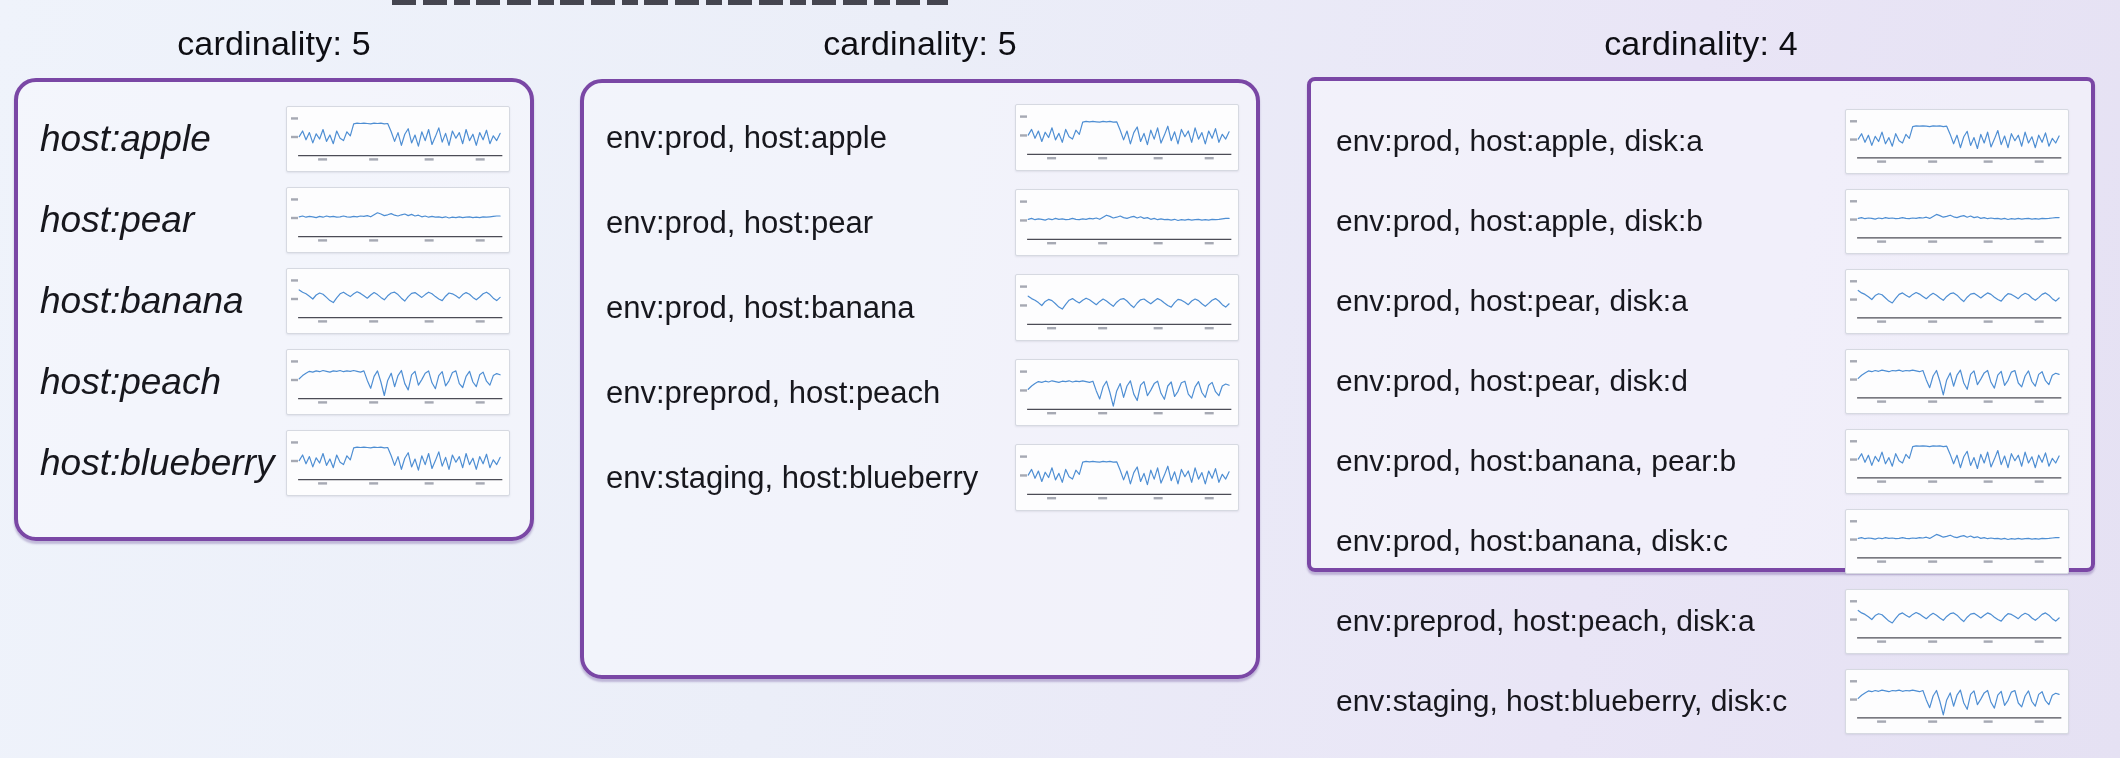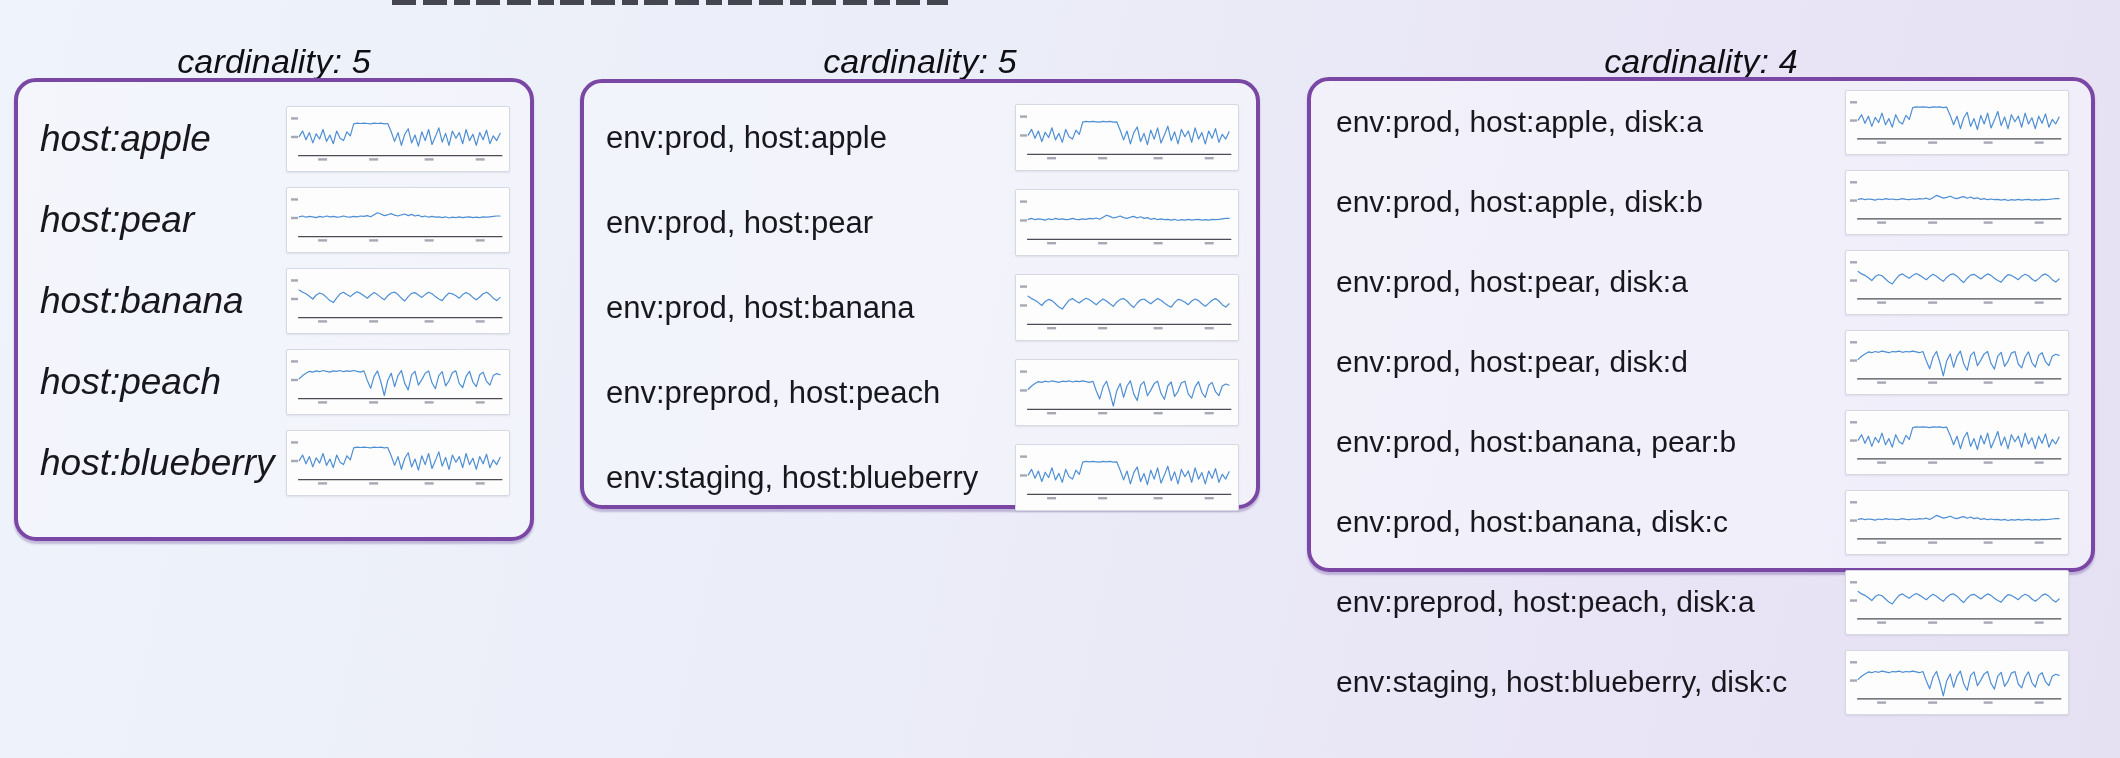--- a/index.html
+++ b/index.html
@@ -11,35 +11,35 @@
   
   .cutoff-strip{
     position:absolute; left:392px; top:0; width:556px; height:5px;
     background:repeating-linear-gradient(90deg,
       #2e2e38 0 24px, rgba(0,0,0,0) 24px 31px,
       #2e2e38 31px 55px, rgba(0,0,0,0) 55px 62px,
       #2e2e38 62px 78px, rgba(0,0,0,0) 78px 84px);
     opacity:.88;
   }
   .card-title{
-    position:absolute; top:42px; font-style:italic; font-size:34px;
+    position:absolute; top:24px; font-size:34px;
     color:#0e0e13; text-align:center; letter-spacing:.2px;
   }
   .t1{left:14px;  width:520px;}
   .t2{left:580px; width:680px;}
   .t3{left:1307px;width:788px;}
   .group-box{
     position:absolute; box-sizing:border-box;
     border:4px solid #7a47a5; border-radius:22px;
     background:rgba(247,248,253,0.55);
     box-shadow:0 3px 2px rgba(86,52,140,0.30);
   }
   .g1{left:14px;  top:78px; width:520px; height:463px; padding:16px 20px 0 22px;}
-  .g2{left:580px; top:79px; width:680px; height:430px; padding:12px 17px 0 22px;}
-  .g3{left:1307px;top:77px; width:788px; height:495px; padding:1px 22px 0 25px;}
+  .g2{left:580px; top:79px; width:680px; height:600px; padding:12px 17px 0 22px;}
+  .g3{left:1307px;top:77px; width:788px; height:495px; padding:20px 22px 0 25px;border-radius:8px;}
   .row{display:flex; align-items:center; justify-content:space-between;}
   .g1 .row{height:81px;}
   .g2 .row{height:85px;}
   .g3 .row{height:80px;}
   .tag-label{color:#17171d; white-space:nowrap;}
   .g1 .tag-label{font-size:37px;font-style:italic;}
   .g2 .tag-label{font-size:31px;}
   .g3 .tag-label{font-size:30px;}
   .spark{
     background:#fdfdfe; border:1px solid #d6d9e1; border-radius:2px;

